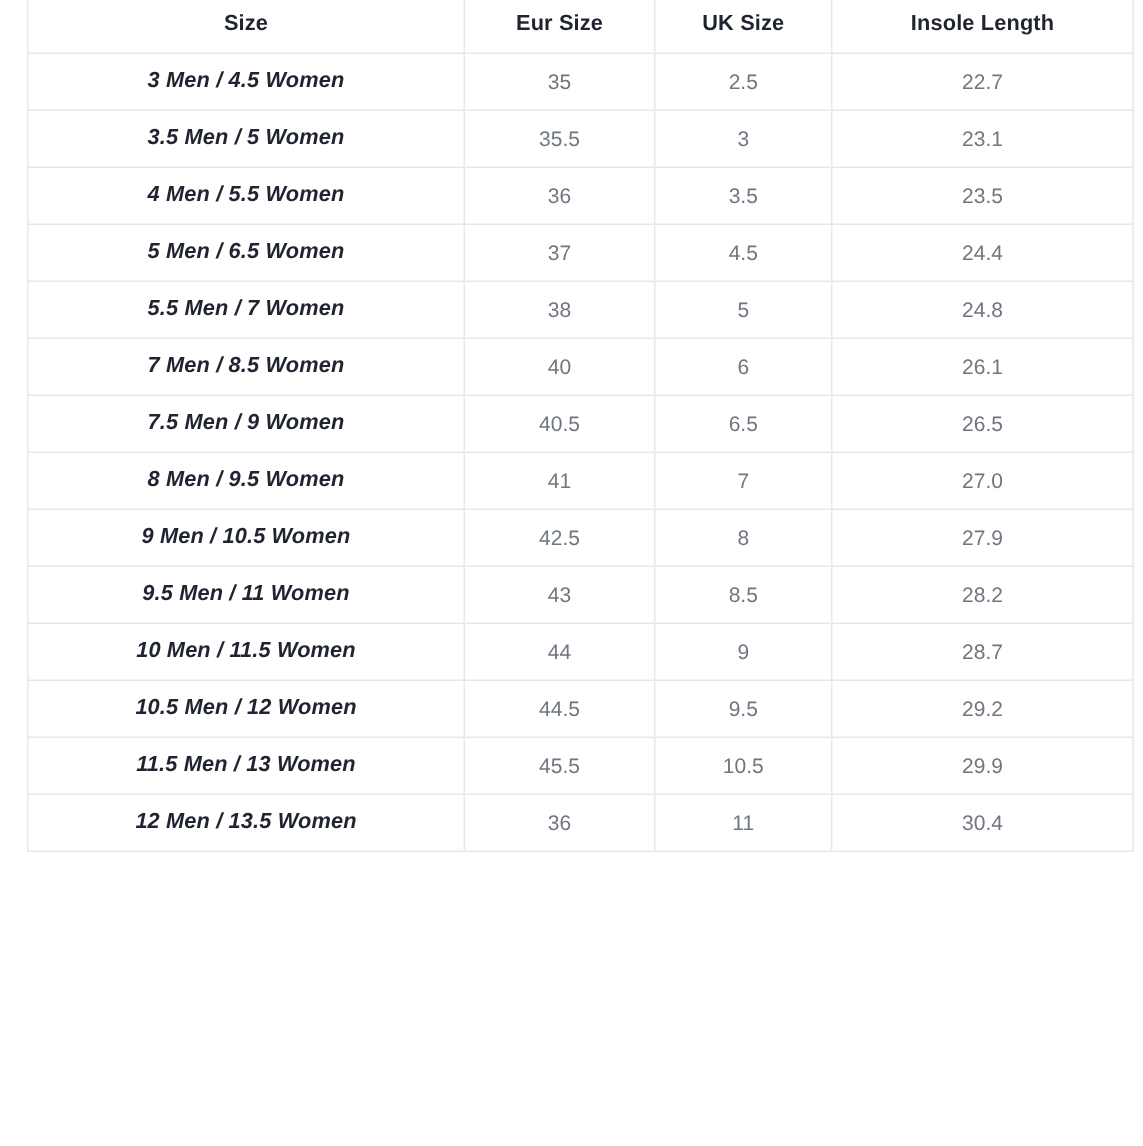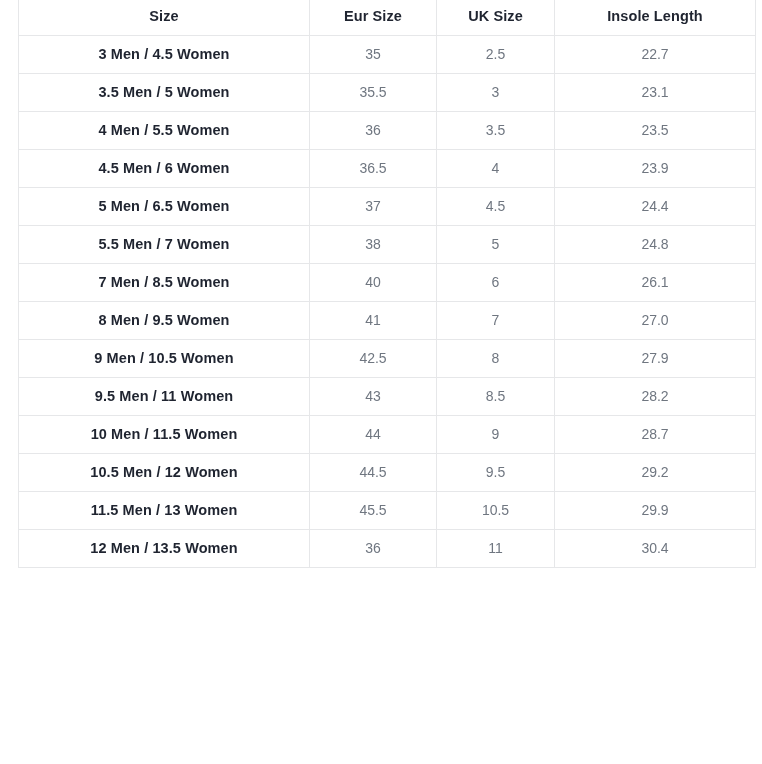--- a/index.html
+++ b/index.html
@@ -66,20 +66,21 @@
     font-size: 14px;
     color: #6f7680;
     font-weight: normal;
   }
 
   table.size-chart tbody td.cell-size {
     font-size: 14.5px;
     font-weight: bold;
     color: #1f2430;
     letter-spacing: 0.1px;
+    font-style: italic;
   }
 </style>
 </head>
 <body>
 
 <div id="size-chart-wrapper">
   <table class="size-chart">
     <colgroup>
       <col class="col-size">
       <col class="col-eur">
@@ -107,42 +108,42 @@
           <td class="cell-uk">3</td>
           <td class="cell-insole">23.1</td>
         </tr>
         <tr>
           <td class="cell-size">4 Men / 5.5 Women</td>
           <td class="cell-eur">36</td>
           <td class="cell-uk">3.5</td>
           <td class="cell-insole">23.5</td>
         </tr>
         <tr>
-          <td class="cell-size">4.5 Men / 6 Women</td>
-          <td class="cell-eur">36.5</td>
-          <td class="cell-uk">4</td>
-          <td class="cell-insole">23.9</td>
-        </tr>
-        <tr>
           <td class="cell-size">5 Men / 6.5 Women</td>
           <td class="cell-eur">37</td>
           <td class="cell-uk">4.5</td>
           <td class="cell-insole">24.4</td>
         </tr>
         <tr>
           <td class="cell-size">5.5 Men / 7 Women</td>
           <td class="cell-eur">38</td>
           <td class="cell-uk">5</td>
           <td class="cell-insole">24.8</td>
         </tr>
         <tr>
           <td class="cell-size">7 Men / 8.5 Women</td>
           <td class="cell-eur">40</td>
           <td class="cell-uk">6</td>
           <td class="cell-insole">26.1</td>
+        </tr>
+        <tr>
+          <td class="cell-size">7.5 Men / 9 Women</td>
+          <td class="cell-eur">40.5</td>
+          <td class="cell-uk">6.5</td>
+          <td class="cell-insole">26.5</td>
         </tr>
         <tr>
           <td class="cell-size">8 Men / 9.5 Women</td>
           <td class="cell-eur">41</td>
           <td class="cell-uk">7</td>
           <td class="cell-insole">27.0</td>
         </tr>
         <tr>
           <td class="cell-size">9 Men / 10.5 Women</td>
           <td class="cell-eur">42.5</td>

